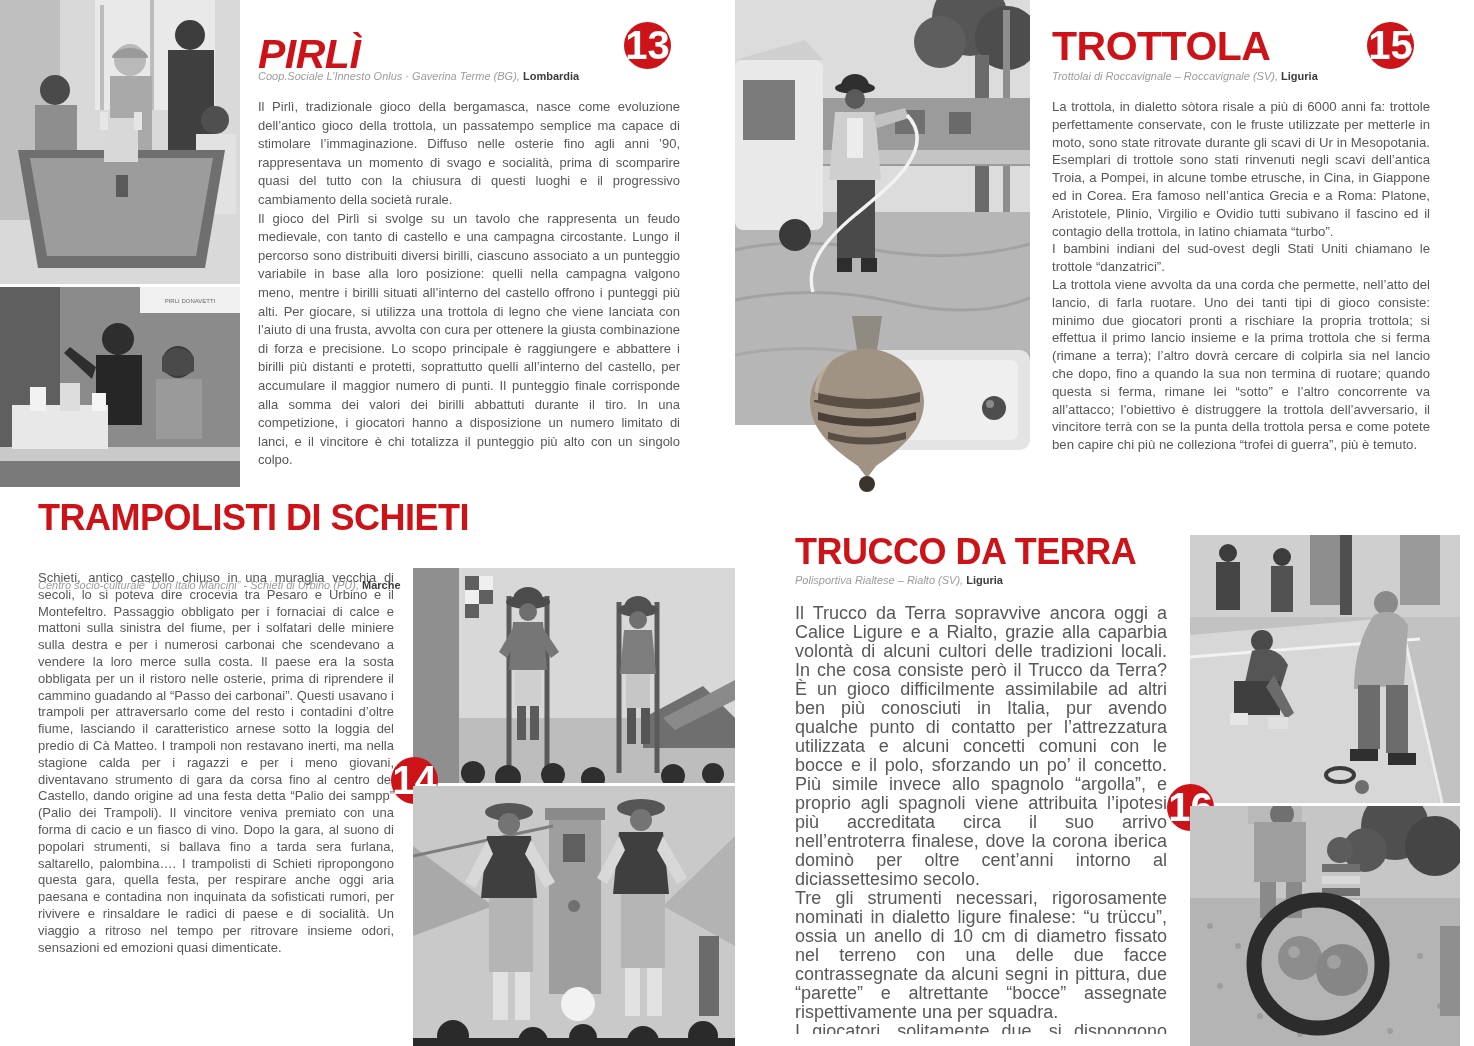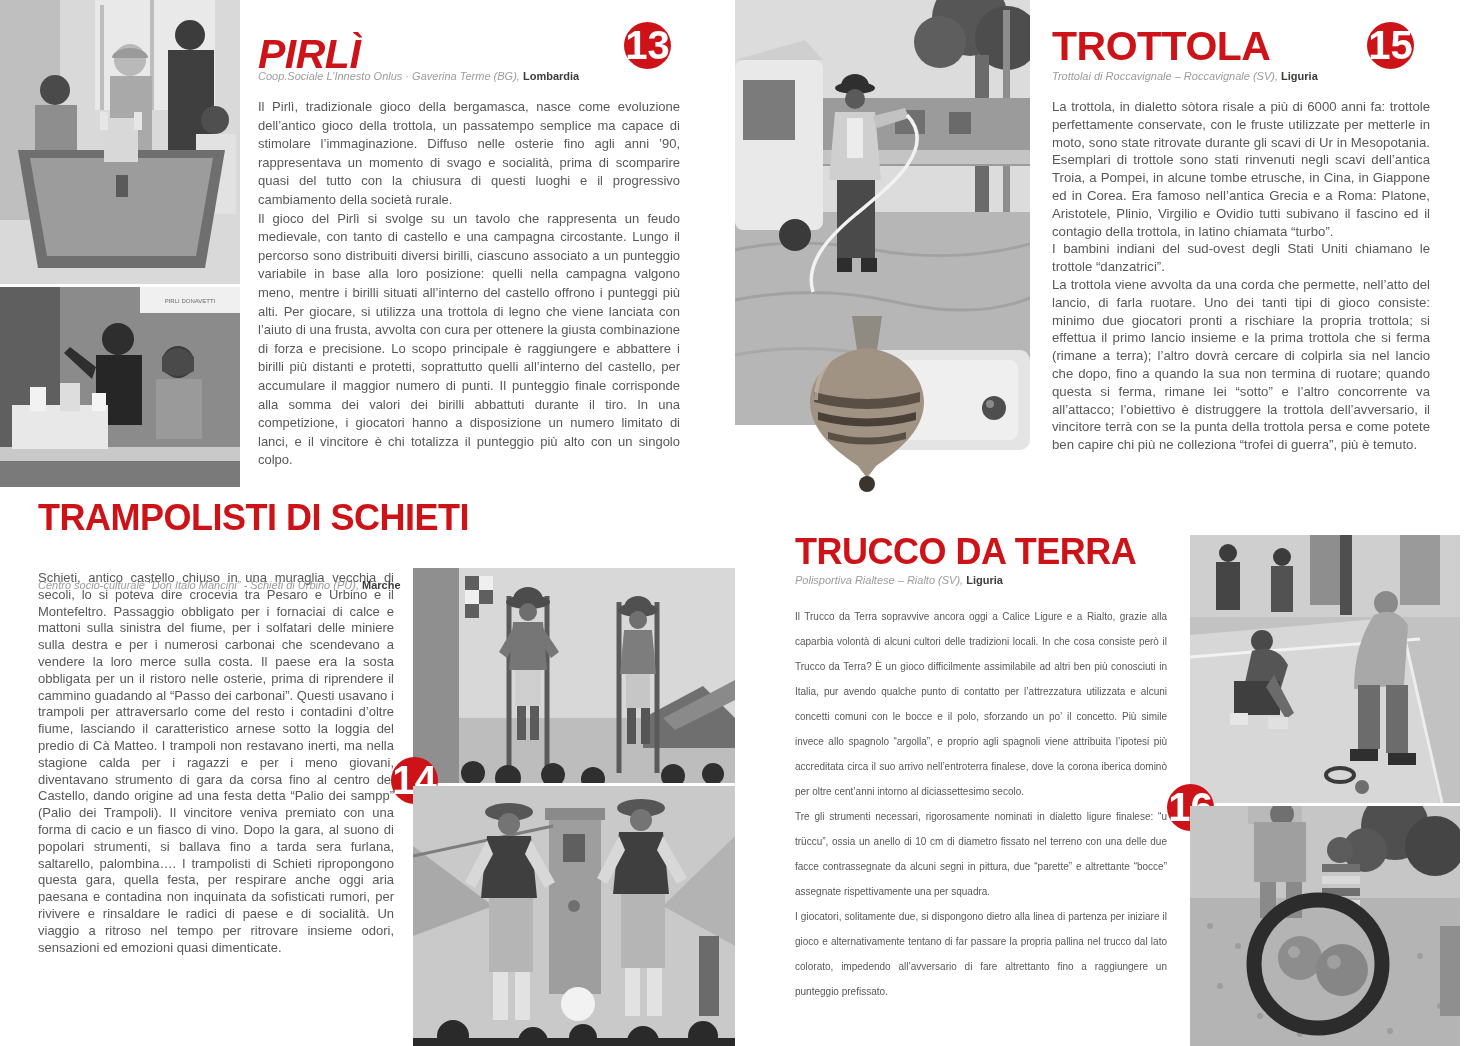--- a/index.html
+++ b/index.html
@@ -11,21 +11,21 @@
   .art-title{ position:absolute; margin:0; color:var(--accent); font-weight:800;
               letter-spacing:-0.5px; line-height:1; }
   .t-big{ font-size:41px; } .t-mid{ font-size:36px; }
   .art-sub{ position:absolute; font-size:11px; color:var(--sub); font-style:italic; white-space:nowrap; }
   .art-sub .region{ font-style:normal; font-weight:bold; color:var(--region); }
   .art-body{ position:absolute; color:var(--body); overflow:hidden; }
   .art-body p{ margin:0; text-align:justify; }
   .b1{ font-size:13px; line-height:18.6px; }
   .b2{ font-size:13.2px; line-height:17.8px; }
   .b3{ font-size:13px;   line-height:16.8px; }
-  .b4{ font-size:10px; line-height:25px; }
+  .b4{ font-size:18px; line-height:19px; }
   .badge{ position:absolute; width:47px; height:47px; border-radius:50%;
           background:var(--accent); color:#fff; font-weight:800; font-size:40px;
           text-align:center; line-height:47px; }
   .sign-text{ font-size:6px; fill:#6b6b6b; font-family:"Liberation Sans",sans-serif; }
 </style>
 </head>
 <body>
 
 <div class="page">
 

